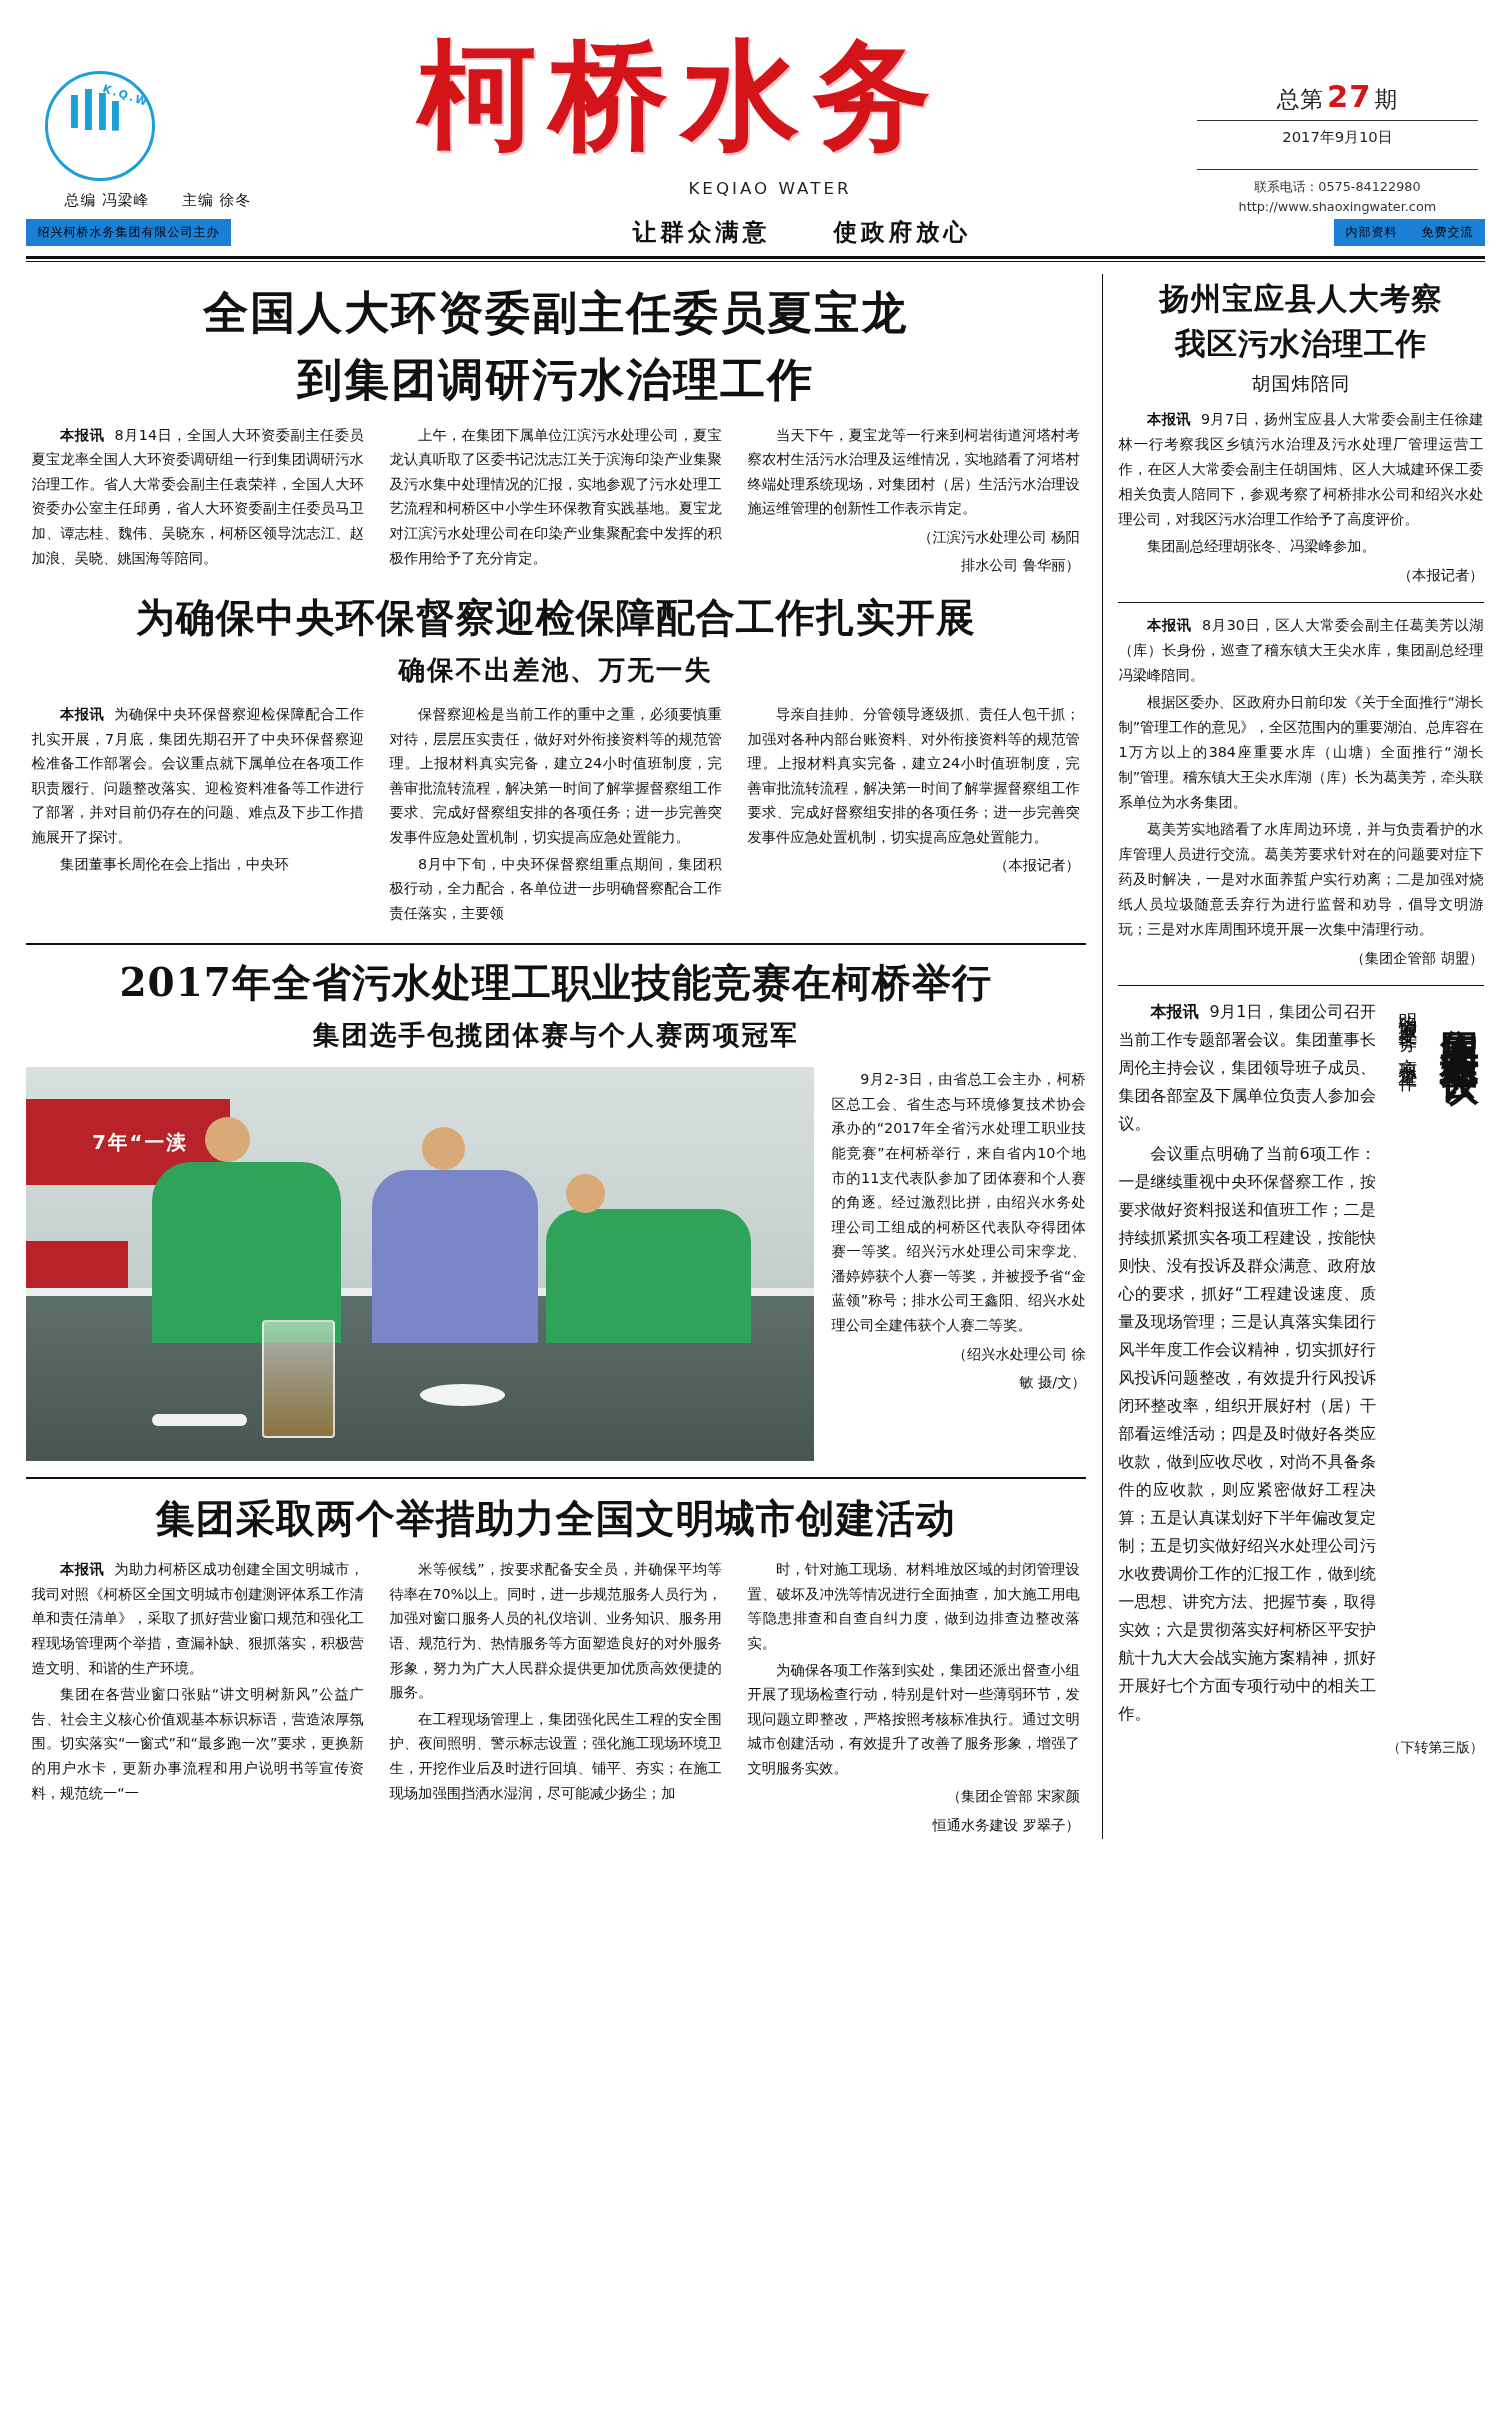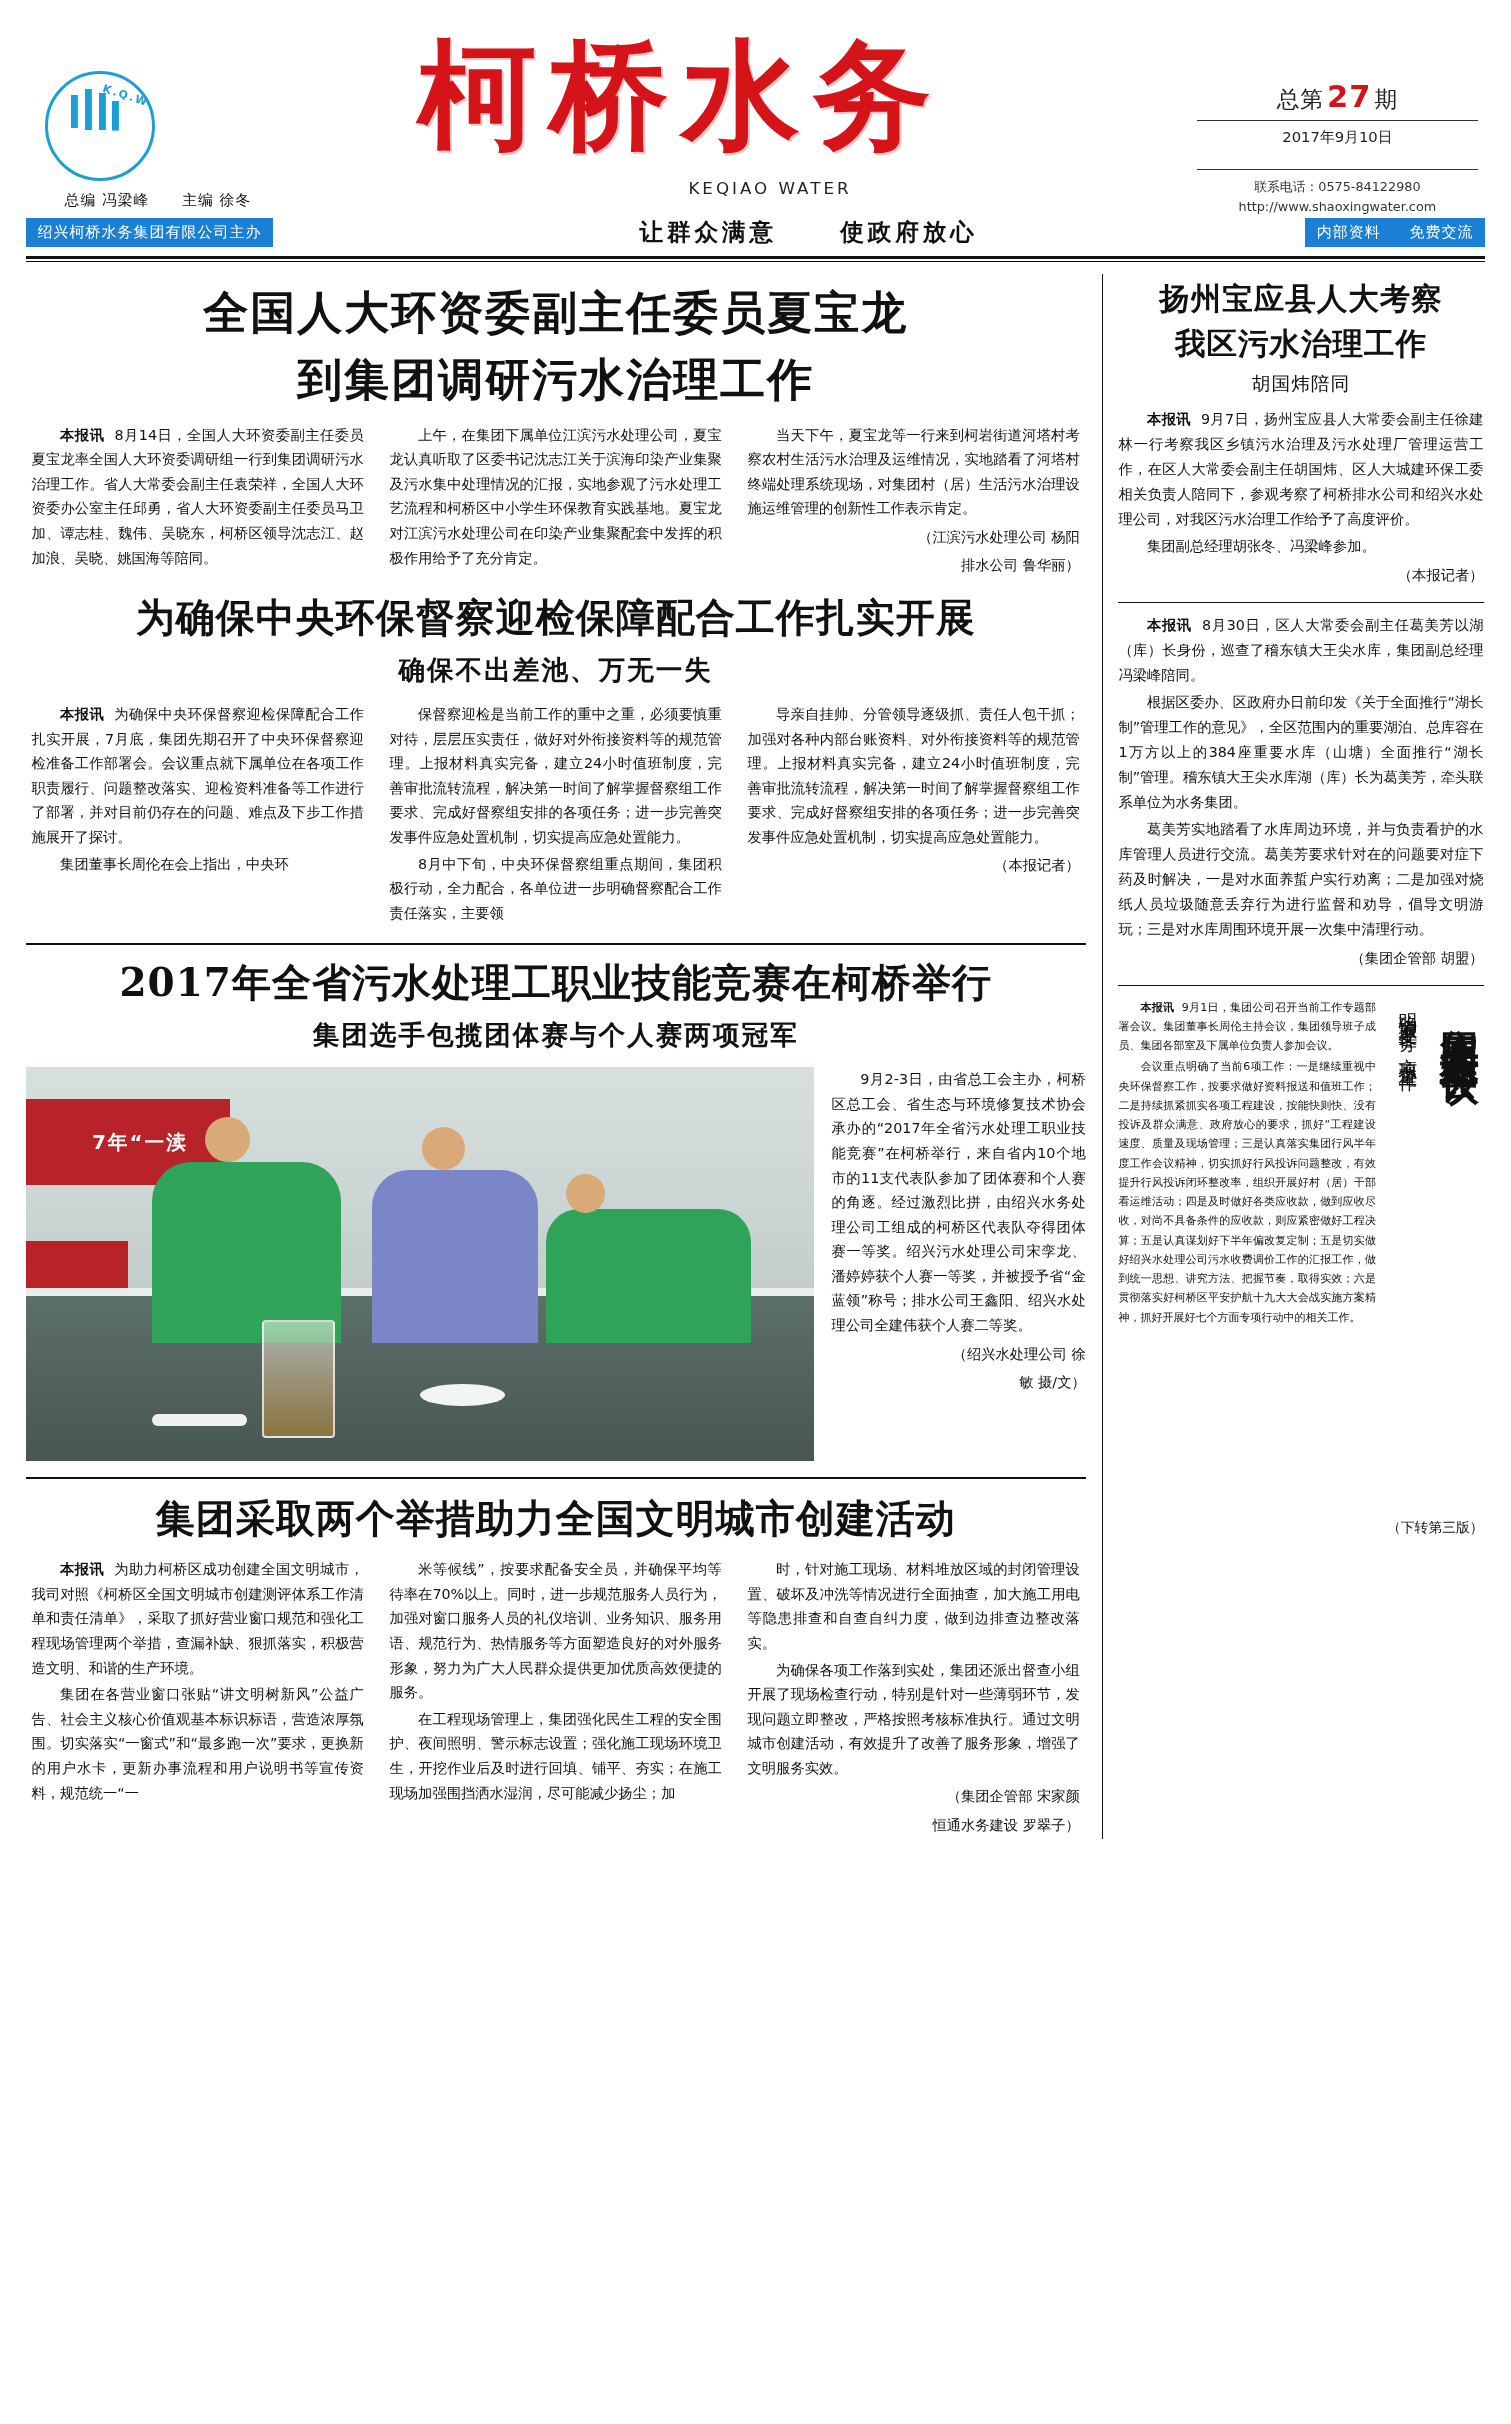--- a/index.html
+++ b/index.html
@@ -115,22 +115,22 @@
   }
   .editor-row .ed { margin-right: 33px; letter-spacing: 1px; }
 
   .bluebar-row {
     display: flex;
     align-items: center;
     margin-top: 5.9px;
   }
   .blue-chip {
     background: #1b7fd4;
-    color: #ffffff;
-    font-size: 15px;
+    color: #000000;
+    font-size: 12px;
     padding: 4.9px 11.8px;
     letter-spacing: 1px;
     white-space: nowrap;
   }
   .slogan {
     flex: 1;
     text-align: center;
     font-size: 23.6px;
     letter-spacing: 3.9px;
     font-weight: 600;
@@ -307,21 +307,21 @@
     writing-mode: vertical-rl;
     text-orientation: upright;
     font-size: 18.7px;
     letter-spacing: 3px;
     line-height: 1.5;
     padding: 0 9.9px;
     font-family: "DejaVu Serif","Liberation Serif",serif;
   }
   .vert-body {
     flex: 1;
-    font-size: 11px;
+    font-size: 16px;
     line-height: 1.75;
     text-align: justify;
     padding-right: 7.9px;
   }
 
   .bottom-note {
     text-align: right;
     font-size: 13.8px;
     margin-top: 9.9px;
   }

